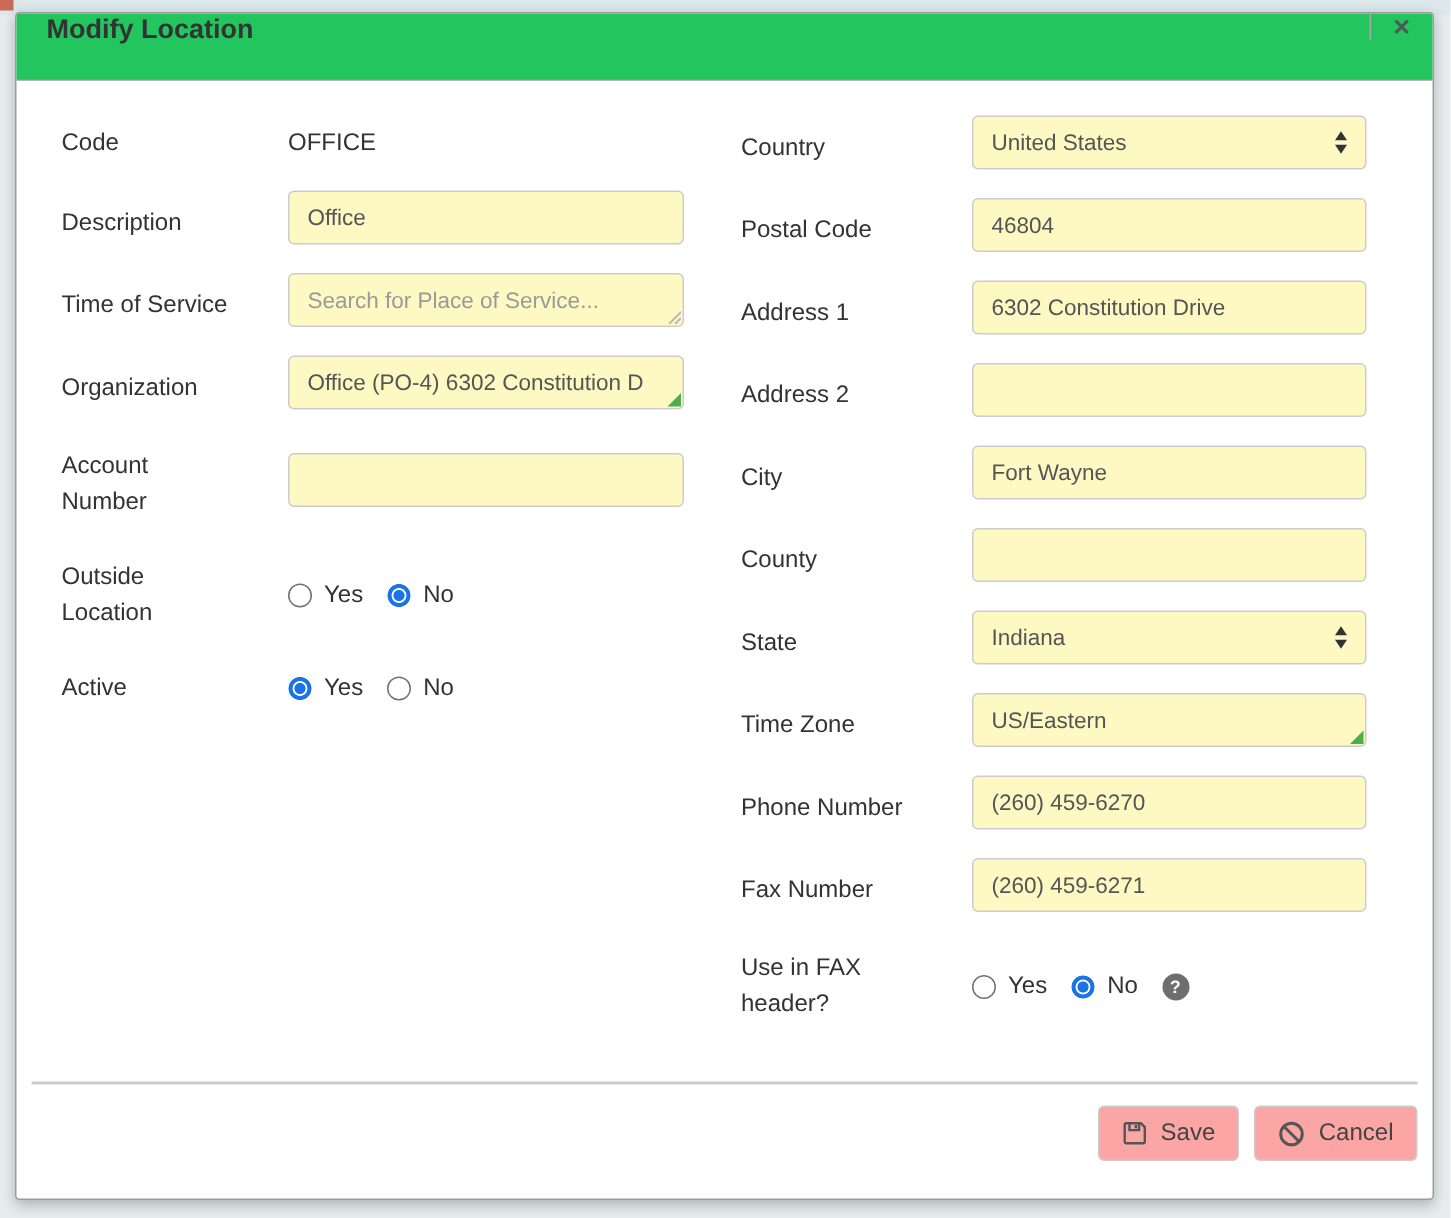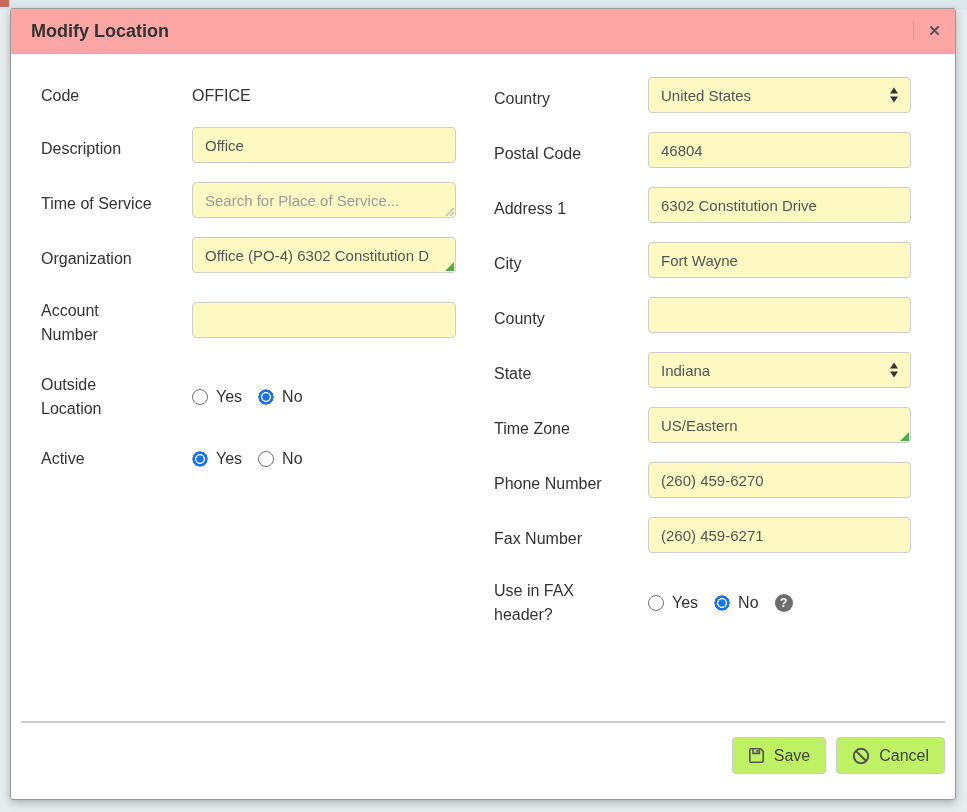--- a/index.html
+++ b/index.html
@@ -12,22 +12,22 @@
   .bg-strip { position:absolute; left:0; top:0; width:100%; height:10px; background:#dde8ea; }
   .bg-red-dot { position:absolute; left:0; top:0; width:9px; height:7px; background:#c96a5a; }
 
   .modal {
     position:absolute; left:10px; top:8px; width:946px; height:792px;
     background:#fff; border:1px solid #9b9b9b; border-radius:3px;
     box-shadow:0 3px 9px rgba(0,0,0,.25);
     display:flex; flex-direction:column;
   }
   .modal-header {
-    height:45px; flex:0 0 45px; background:#fca5a5; border-bottom:1px solid #b7b7b7;
-    display:flex; align-items:center; border-radius:2px 2px 0 0;
+    height:45px; flex:0 0 45px; background:#22c55e; border-bottom:1px solid #b7b7b7;
+    display:flex; align-items:flex-start; border-radius:2px 2px 0 0;
   }
   .modal-title {
     flex:1; display:flex; align-items:center; padding-left:20px;
     font-size:18px; font-weight:bold; color:#333;
   }
   .close-btn {
     width:42px; border-left:1px solid #a9a9a9; display:flex; align-items:center; justify-content:center;
     font-size:15px; font-weight:bold; color:#555; cursor:pointer;
   }
 
@@ -82,21 +82,21 @@
     margin-left:16px; cursor:pointer;
   }
 
   .modal-footer {
     flex:0 0 78px; margin:0 10px; border-top:2px solid #ccc;
     display:flex; justify-content:flex-end; align-items:flex-start;
     padding-top:14px; gap:10px;
   }
   .btn {
     height:37px; display:flex; align-items:center; gap:9px; padding:0 15px;
-    background:#bef264; border:1px solid #ccc; border-radius:4px;
+    background:#fca5a5; border:1px solid #ccc; border-radius:4px;
     font-size:16px; color:#444; cursor:pointer;
     font-family:"Liberation Sans", sans-serif;
   }
   .btn svg { display:block; }
 </style>
 </head>
 <body>
 
 <div class="bg-strip"></div>
 <div class="bg-red-dot"></div>
@@ -190,20 +190,24 @@
       <div class="form-row">
         <div class="form-label">Postal Code</div>
         <input class="ctl" type="text" value="46804" style="">
       </div>
 
       <div class="form-row">
         <div class="form-label">Address 1</div>
         <input class="ctl" type="text" value="6302 Constitution Drive" style="">
       </div>
 
+      <div class="form-row">
+        <div class="form-label">Address 2</div>
+        <input class="ctl" type="text" value="" style="">
+      </div>
 
       <div class="form-row">
         <div class="form-label">City</div>
         <input class="ctl" type="text" value="Fort Wayne" style="">
       </div>
 
       <div class="form-row">
         <div class="form-label">County</div>
         <input class="ctl" type="text" value="" style="">
       </div>

